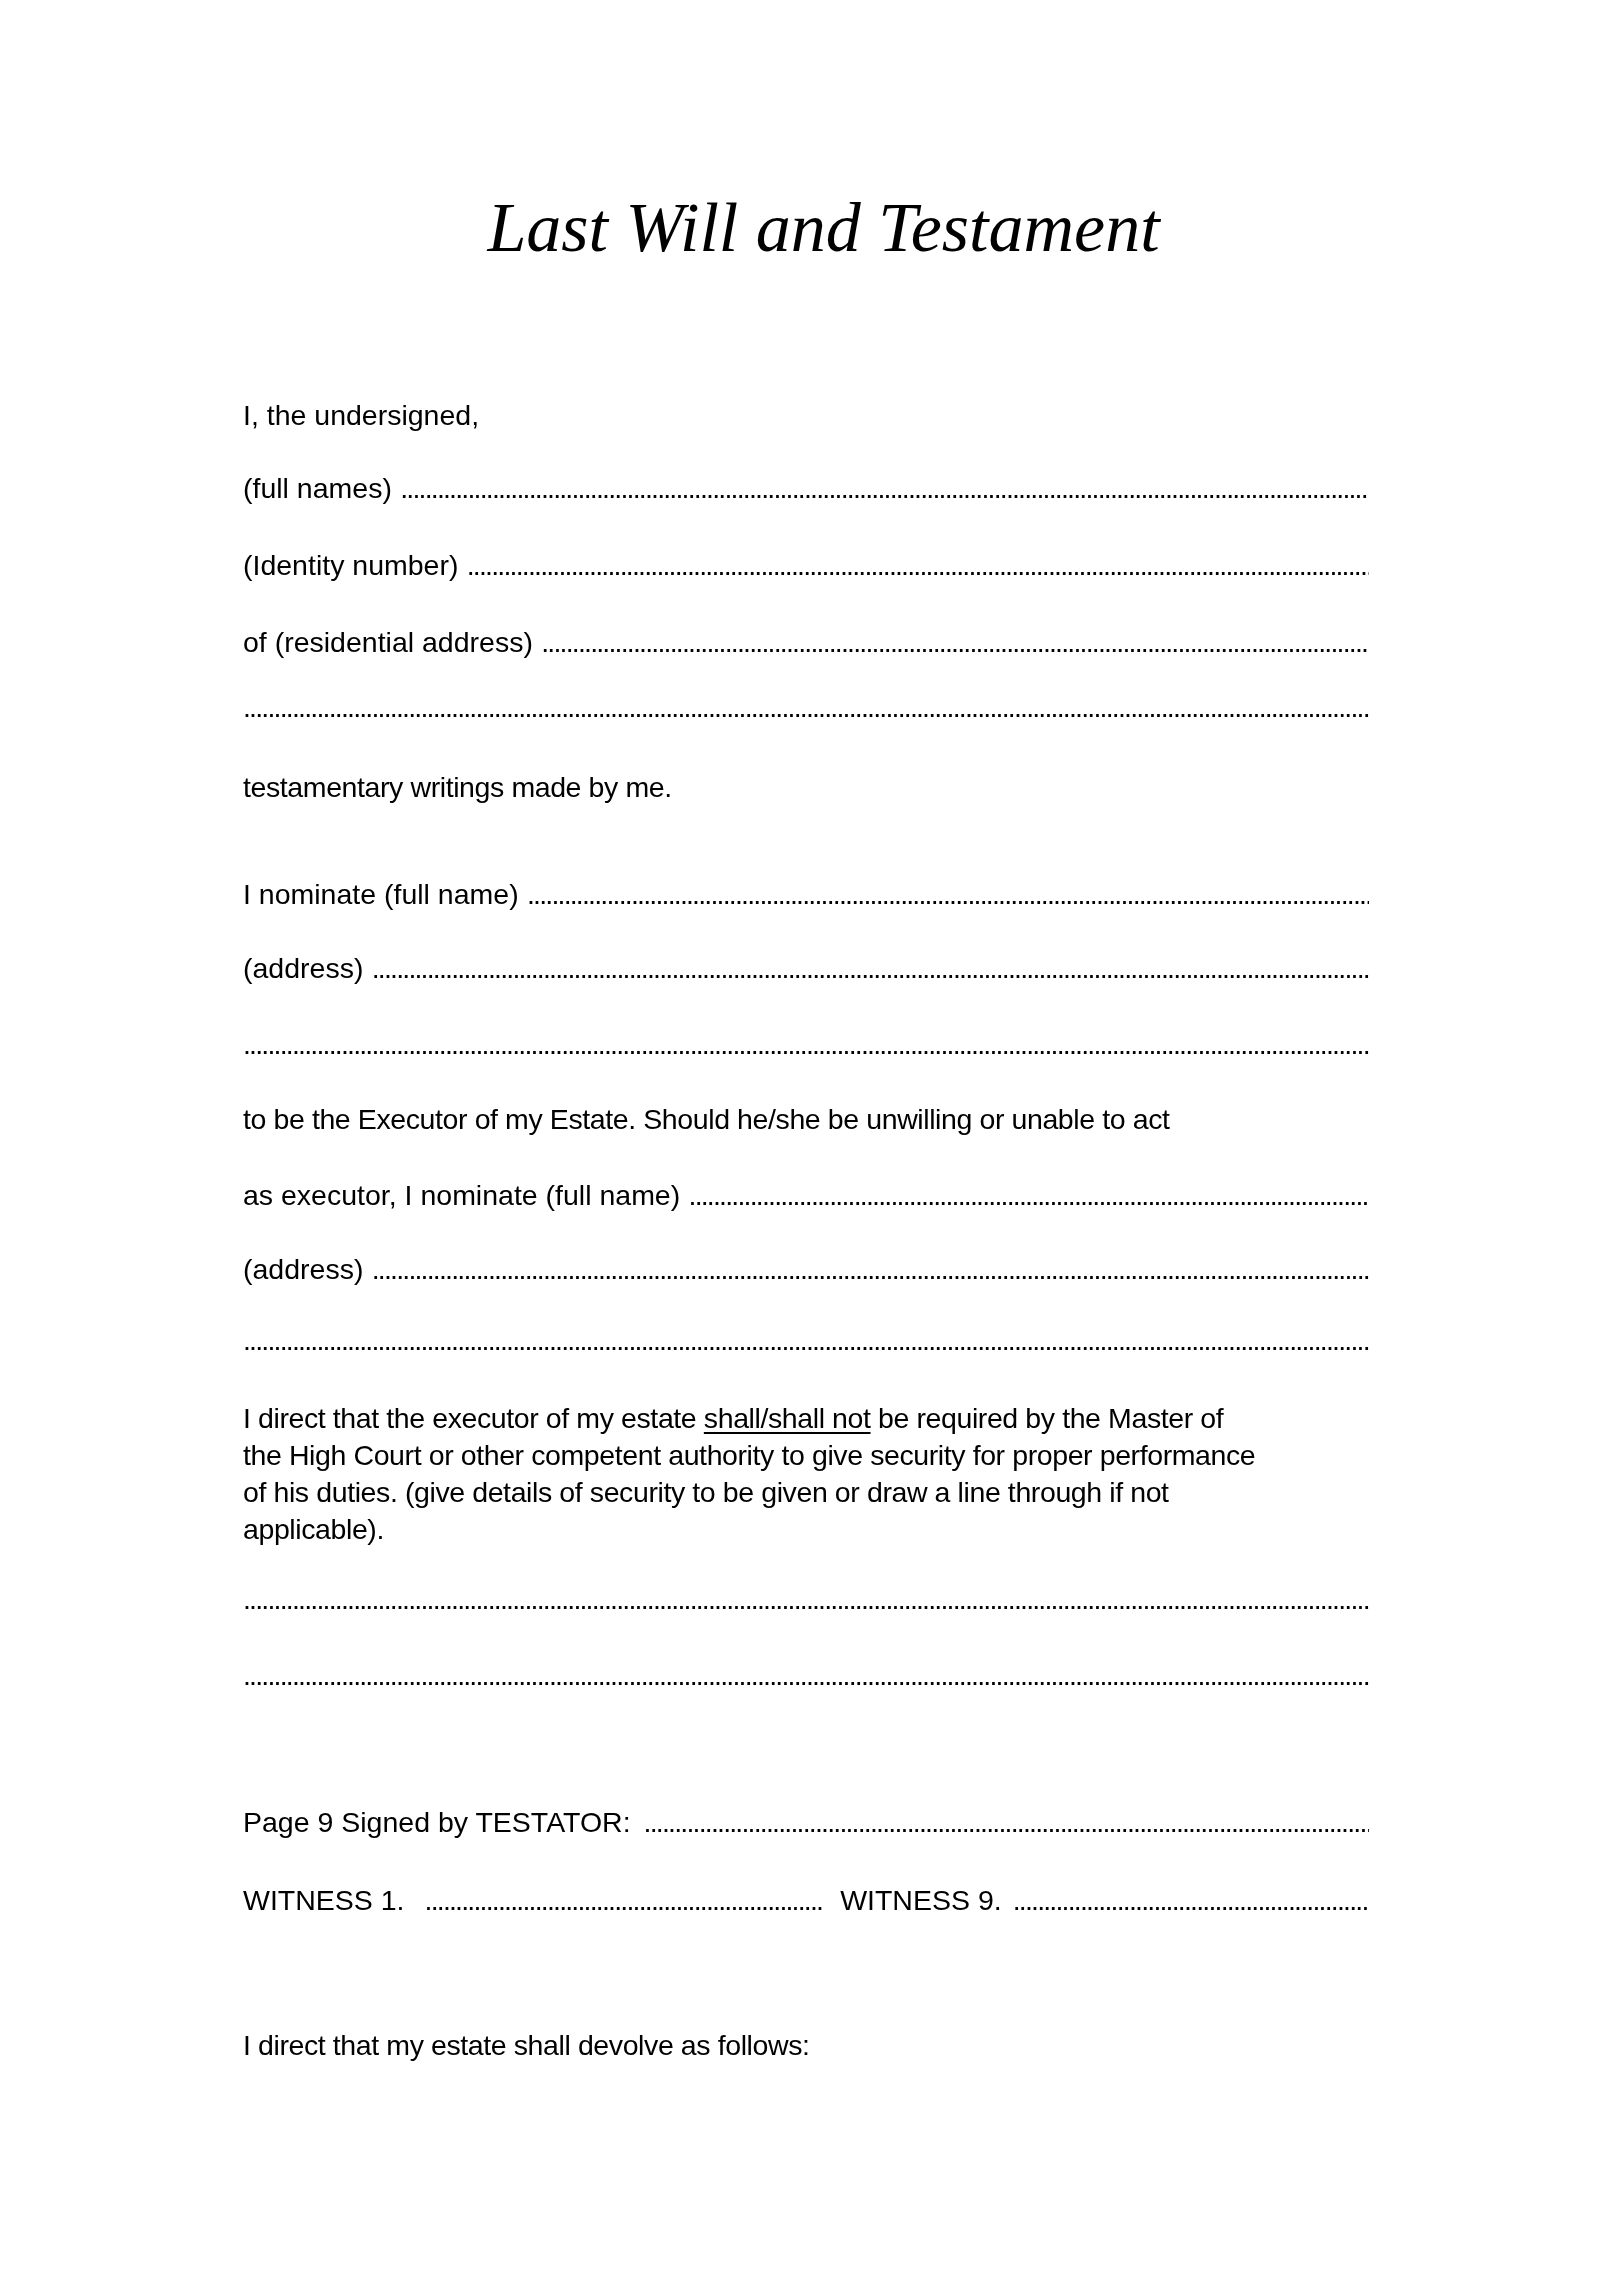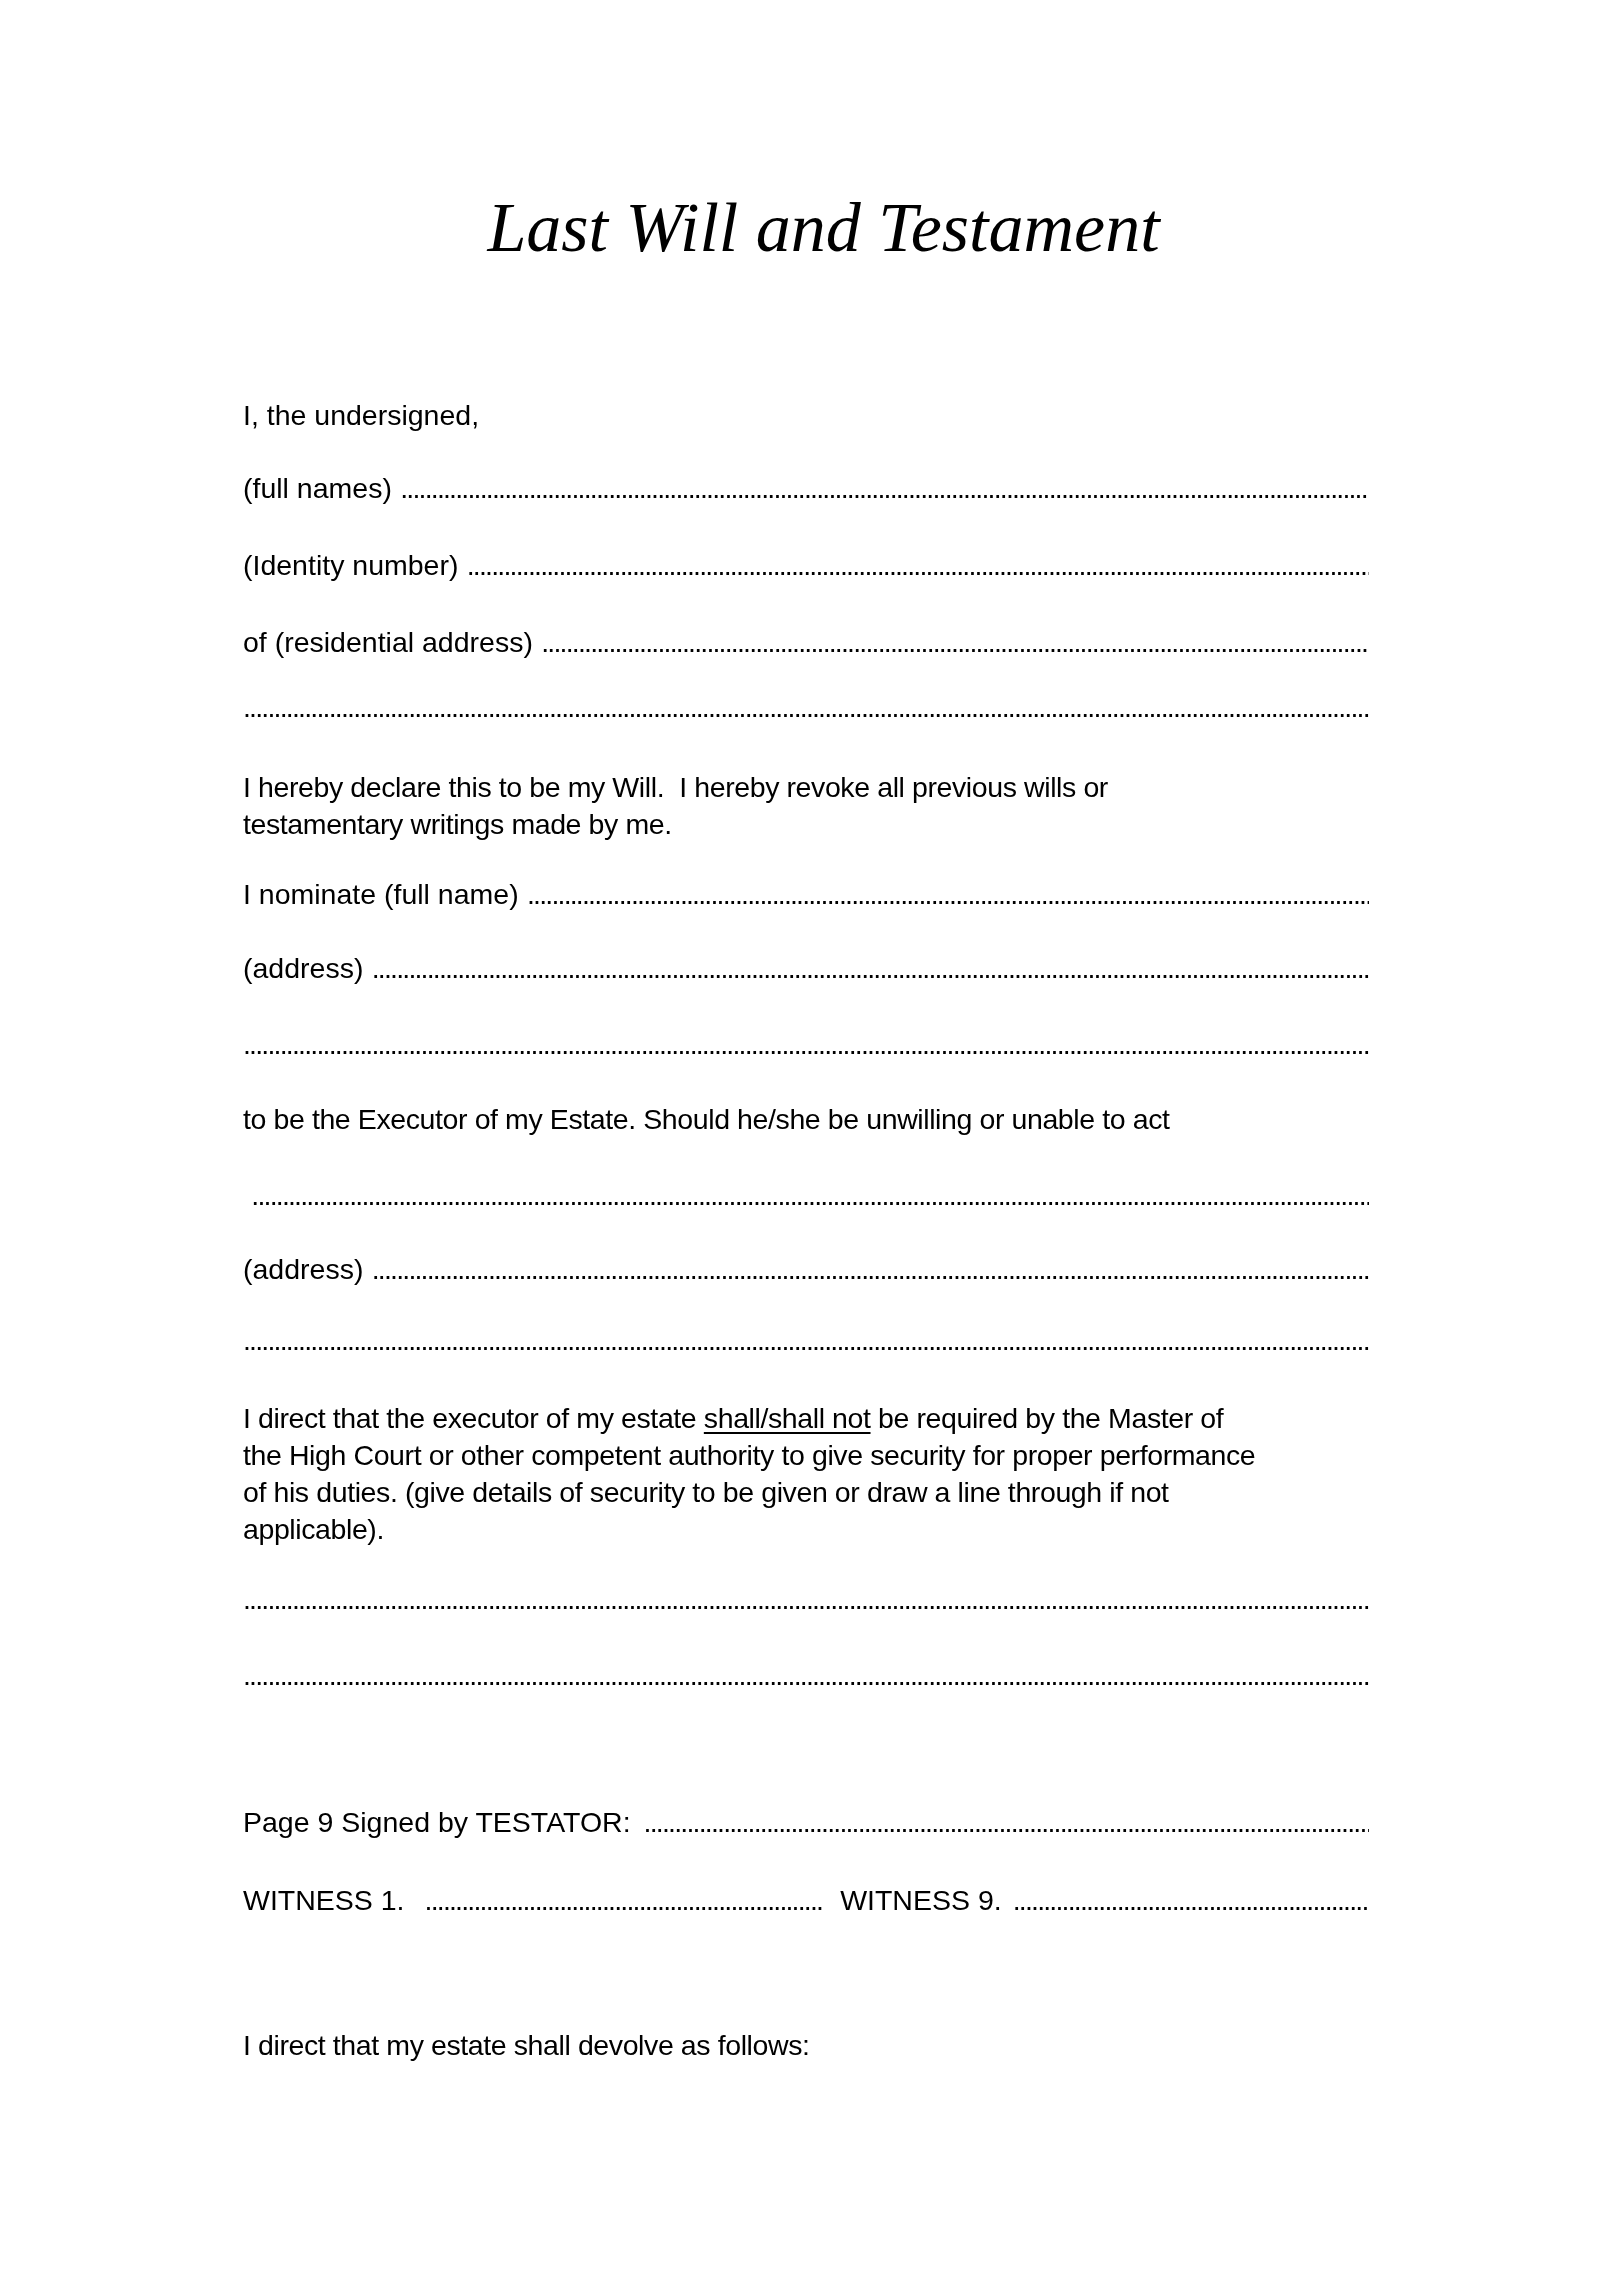--- a/index.html
+++ b/index.html
@@ -81,41 +81,41 @@
   </div>
 
   <div class="row fillrow" style="top:624px">
     <span class="lbl">of (residential address)</span>
     <span class="dots">........................................................................................................................................................................................................................................</span>
   </div>
 
   <div class="dotline" style="top:689px">........................................................................................................................................................................................................................................</div>
 
   <div class="row" style="top:769px">
-    <div class="pline keepspace">I hereby declare this to be my Will.  I hereby revoke all previous wills or</div>
     <div class="pline keepspace">testamentary writings made by me.</div>
   </div>
 
   <div class="row fillrow" style="top:876px">
     <span class="lbl">I nominate (full name)</span>
     <span class="dots">........................................................................................................................................................................................................................................</span>
   </div>
 
   <div class="row fillrow" style="top:950px">
     <span class="lbl">(address)</span>
     <span class="dots">........................................................................................................................................................................................................................................</span>
   </div>
 
   <div class="dotline" style="top:1026px">........................................................................................................................................................................................................................................</div>
 
   <div class="row pline" style="top:1101px">
     <span>to be the Executor of my Estate. Should he/she be unwilling or unable to act</span>
   </div>
 
   <div class="row fillrow" style="top:1177px">
+    <span class="lbl">as executor, I nominate (full name)</span>
     <span class="dots">........................................................................................................................................................................................................................................</span>
   </div>
 
   <div class="row fillrow" style="top:1251px">
     <span class="lbl">(address)</span>
     <span class="dots">........................................................................................................................................................................................................................................</span>
   </div>
 
   <div class="dotline" style="top:1322px">........................................................................................................................................................................................................................................</div>
 

